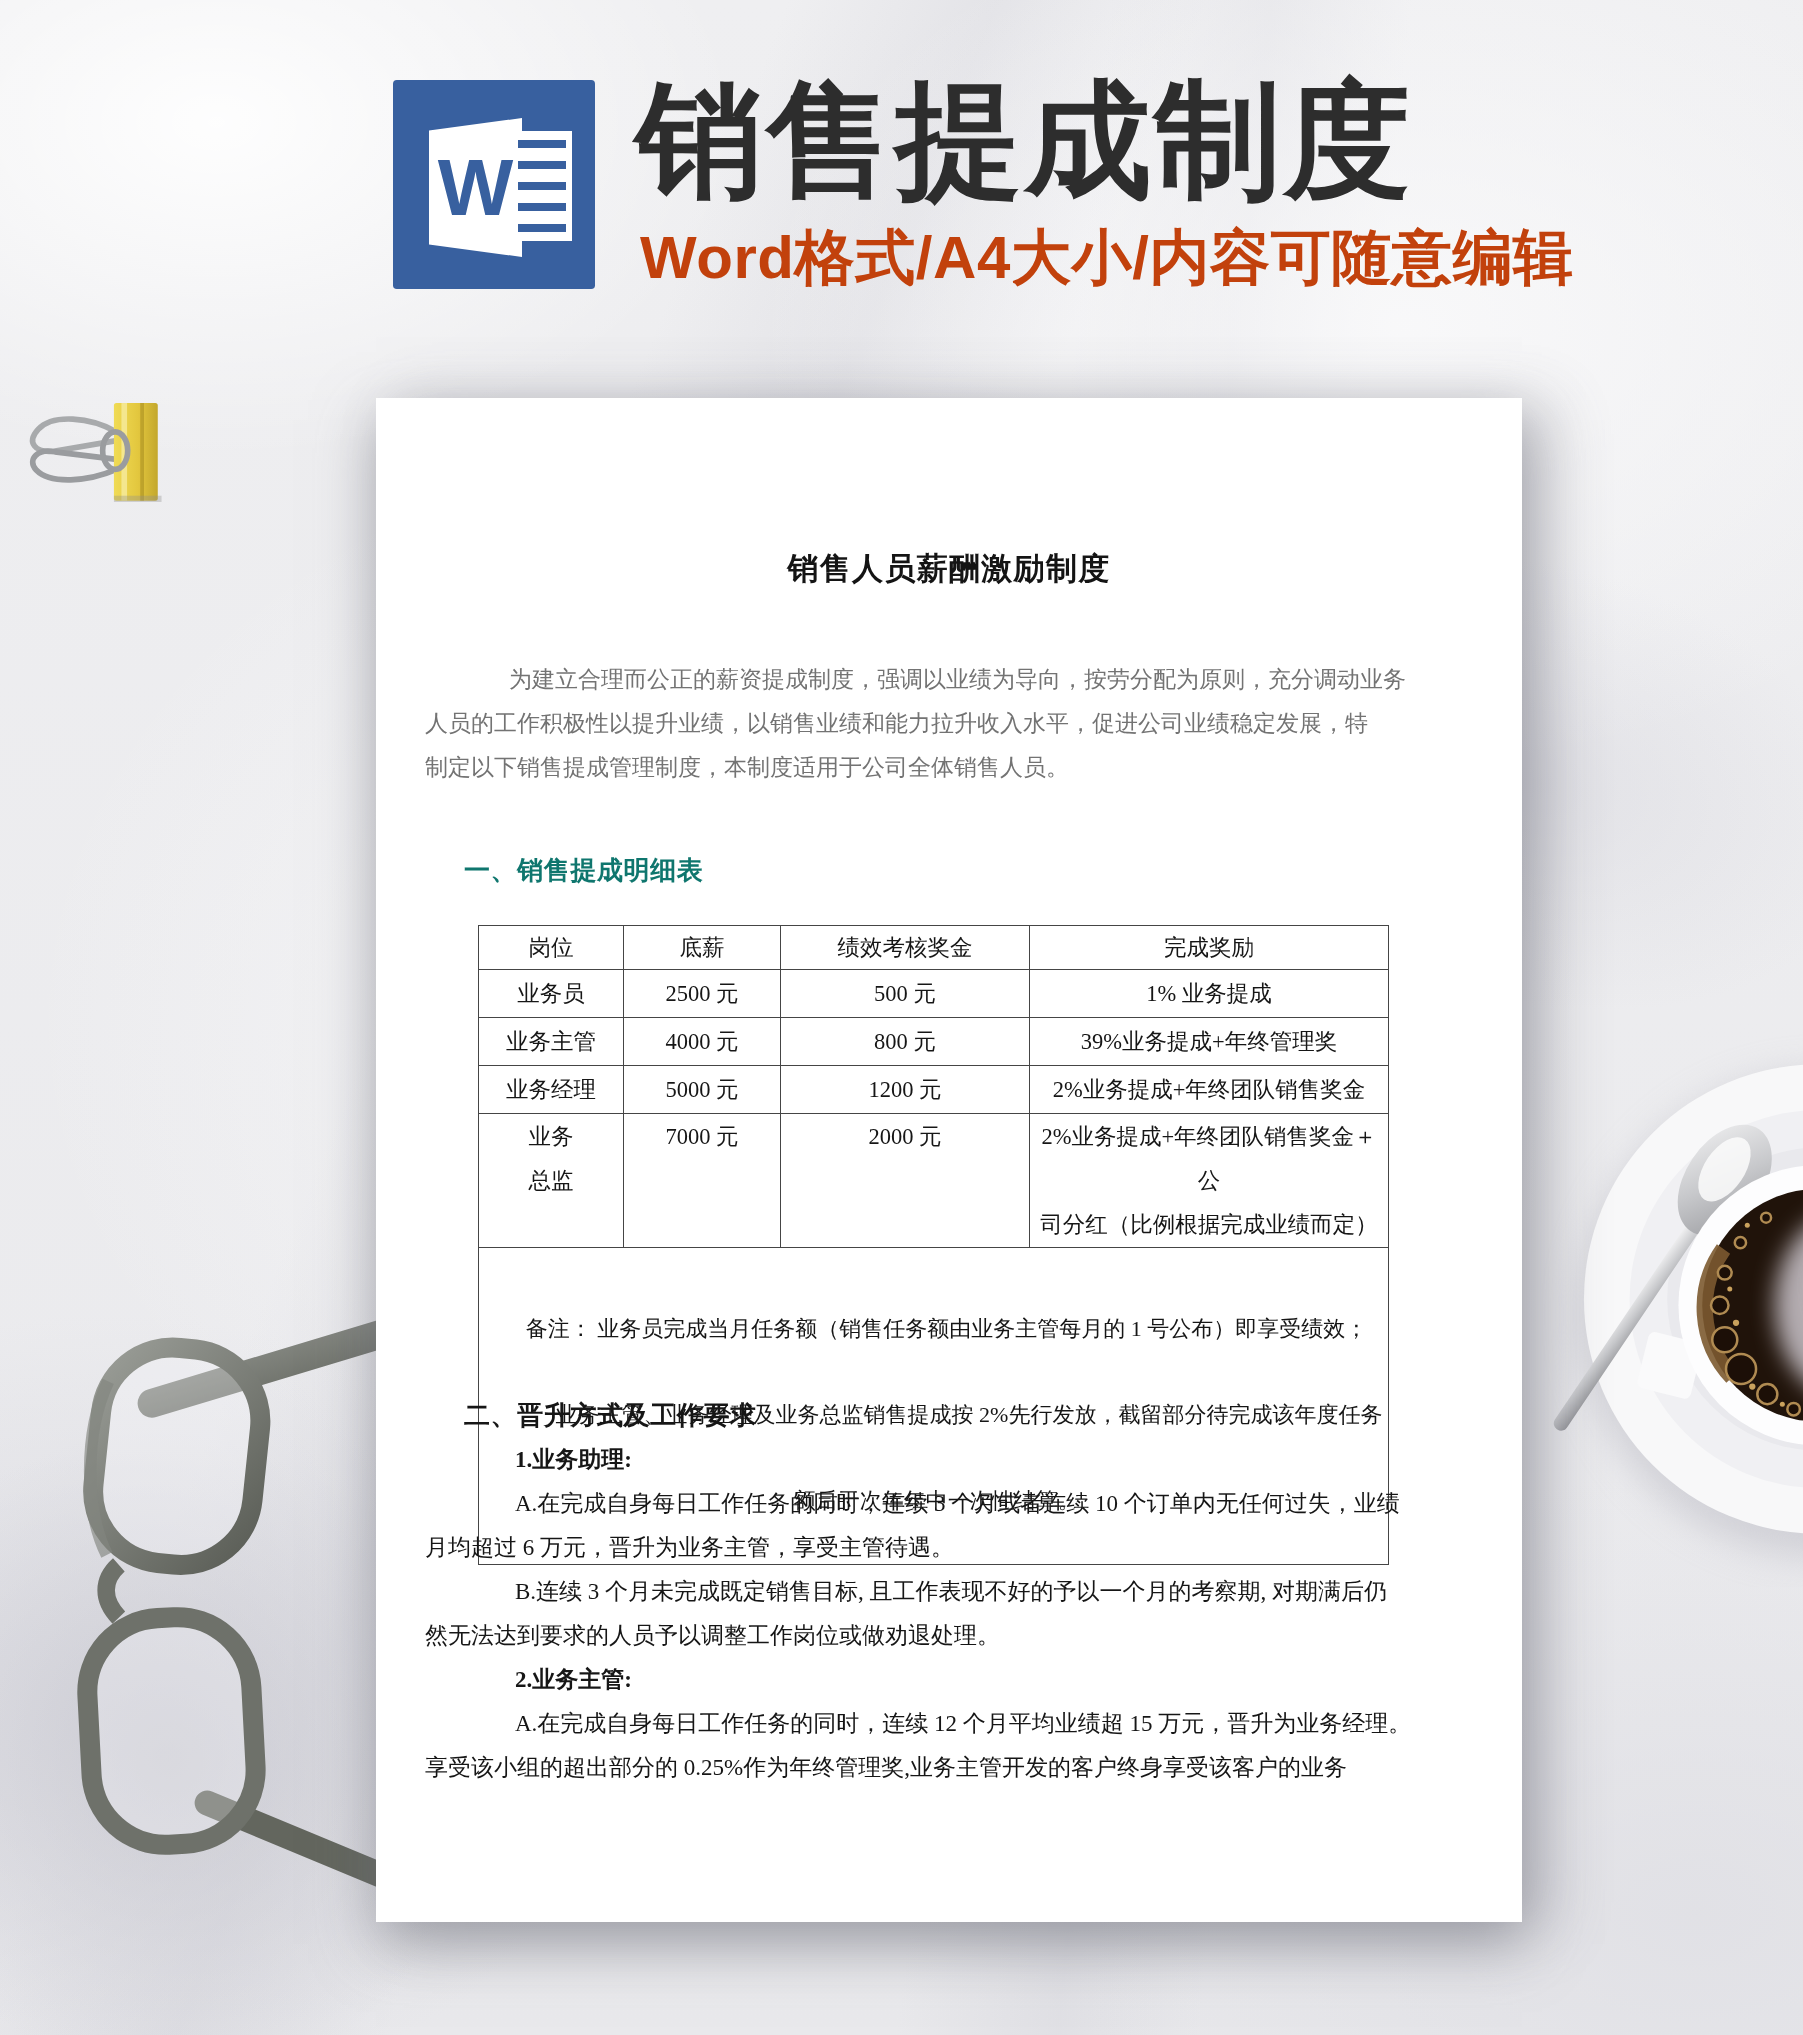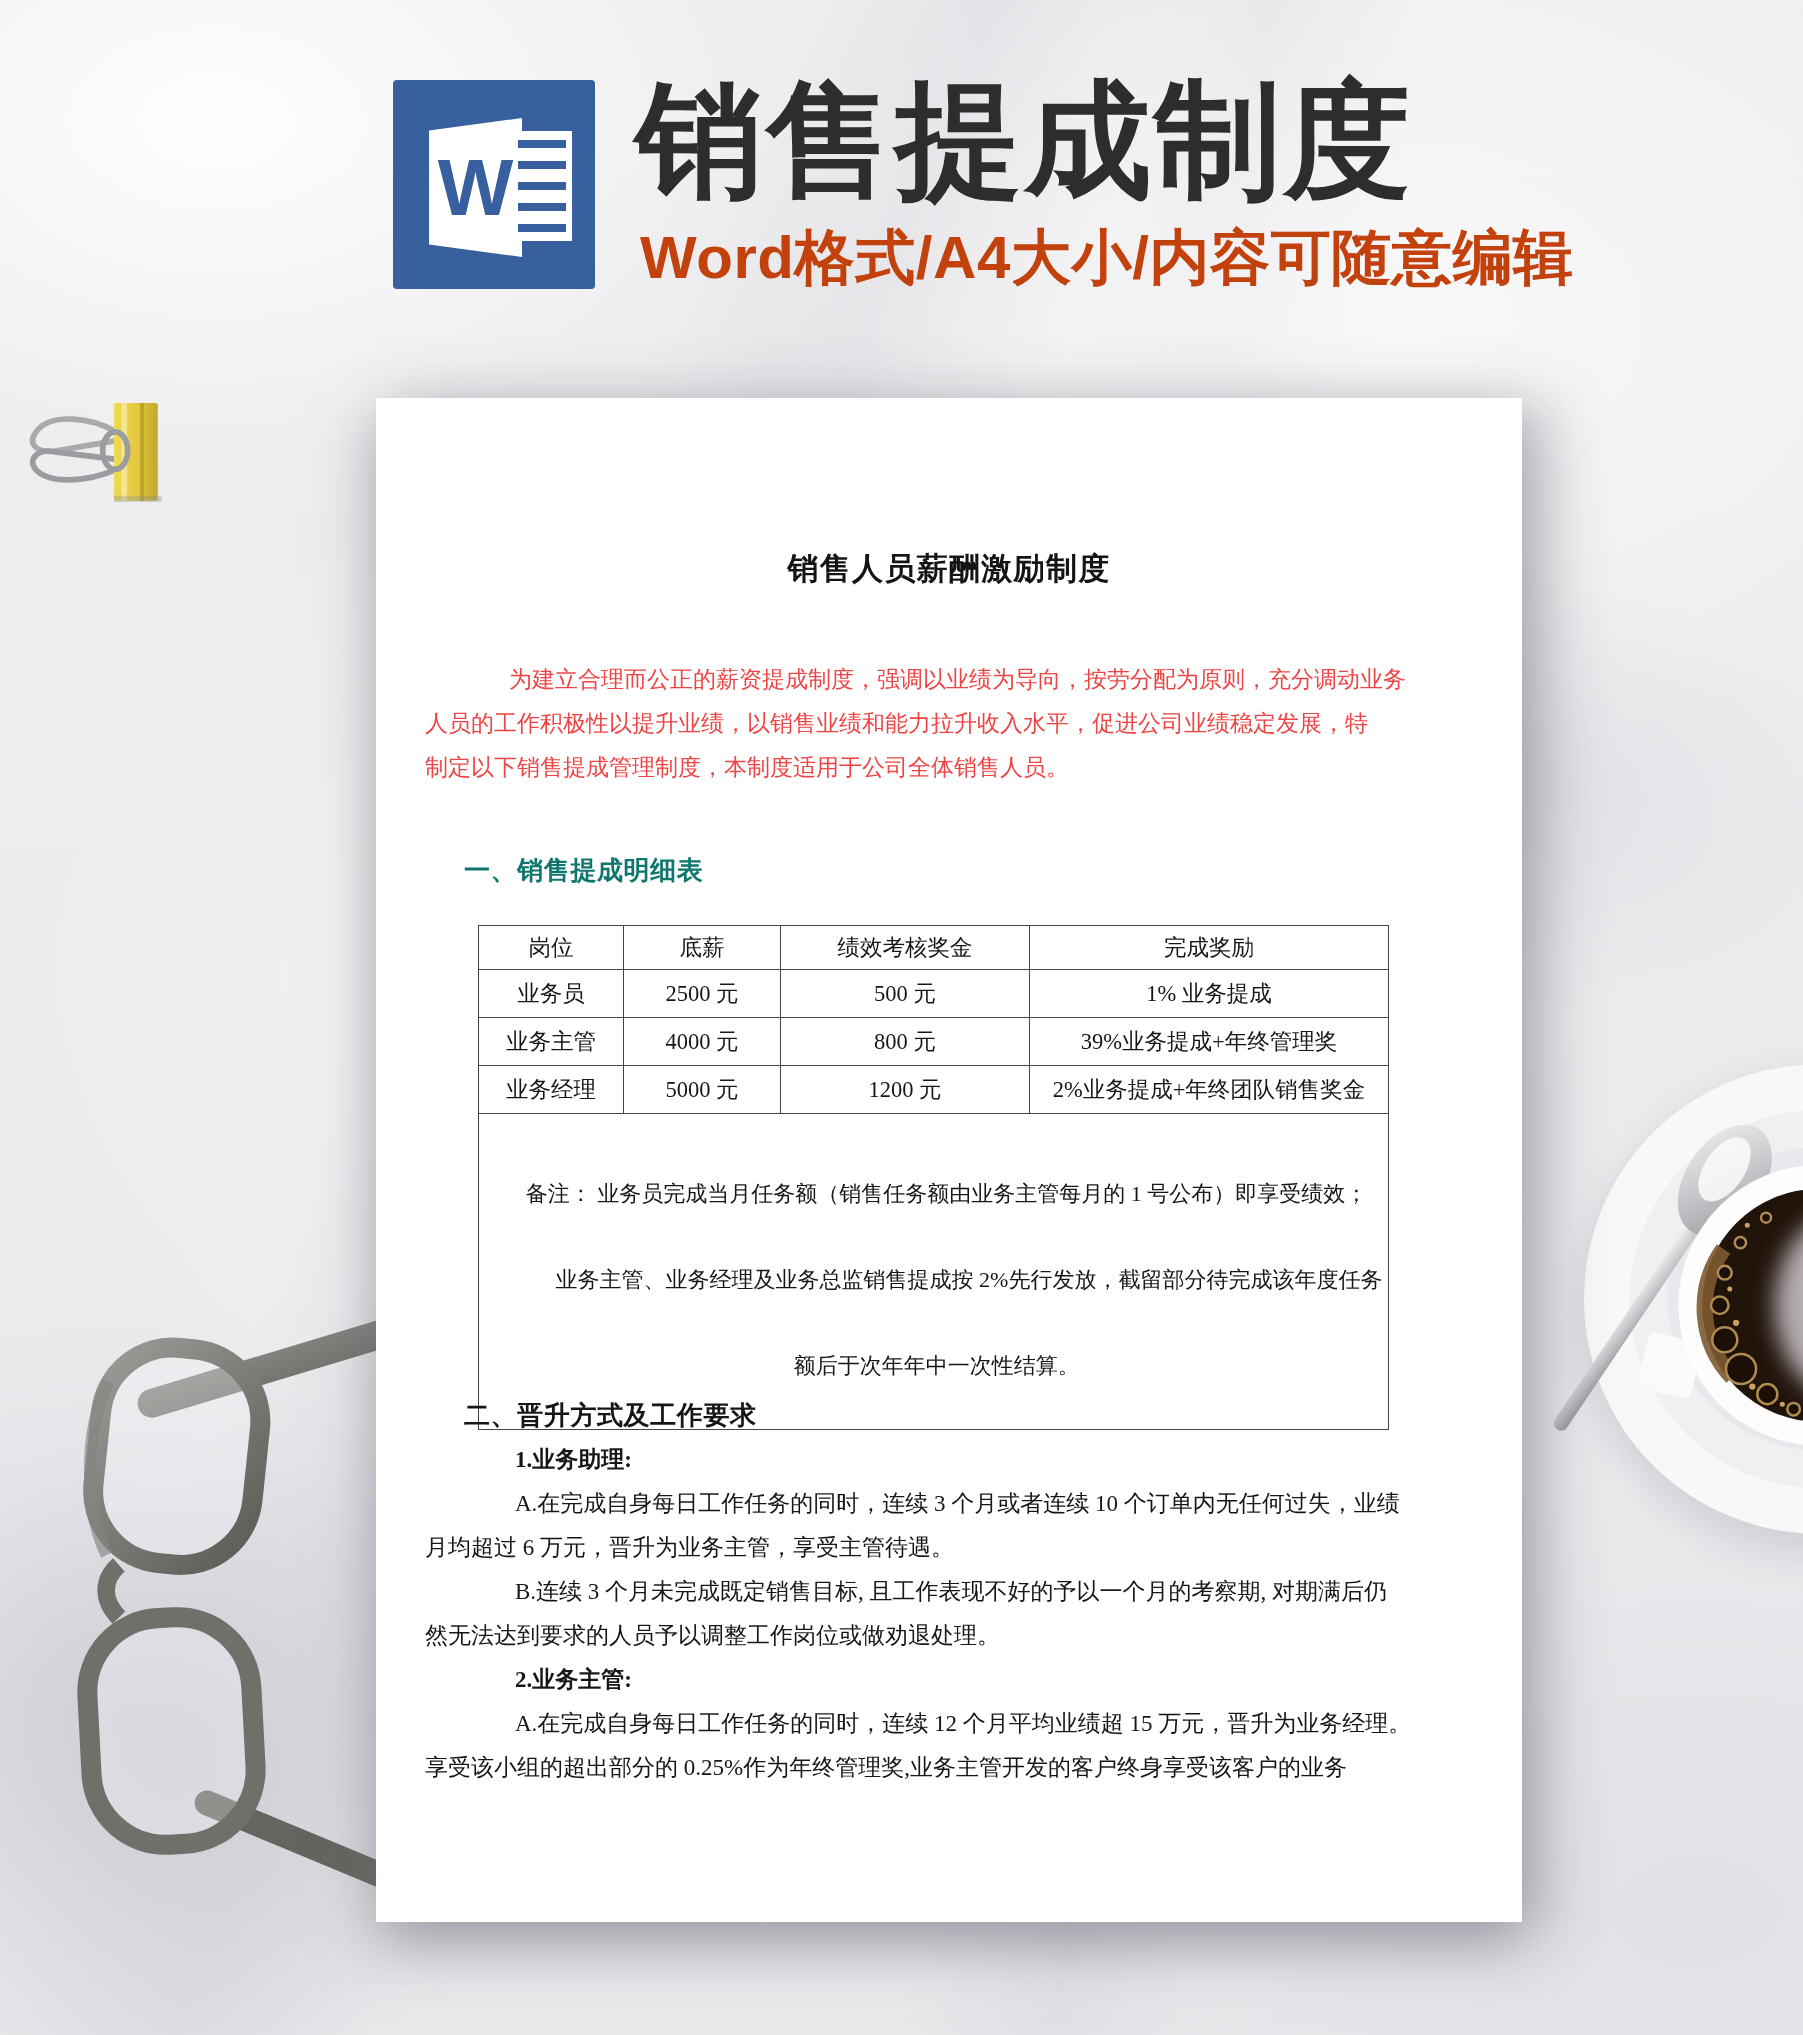--- a/index.html
+++ b/index.html
@@ -44,21 +44,21 @@
   
   .clip-photo{ position:absolute; left:15.7px; top:393px; }
   .glasses-photo{ position:absolute; left:58px; top:1303px; }
   .coffee-photo{ position:absolute; left:1537px; top:1011px; }
 
   
   .page{ position:absolute; left:376px; top:398px; width:1146px; height:1524px; background:#ffffff;
     box-shadow:0 22px 56px rgba(108,110,120,.5), 28px 7.5px 56px rgba(118,120,132,.3); }
   .doc-title{ position:absolute; left:0; top:150px; width:100%; text-align:center;
     font-size:31px; font-weight:bold; color:#141414; letter-spacing:1.3px; }
-  .intro{ position:absolute; left:49px; top:260px; width:933px; font-size:23px; color:#ef4444; }
+  .intro{ position:absolute; left:49px; top:260px; width:933px; font-size:23px; color:#737373; }
   .line{ height:44px; line-height:44px; white-space:nowrap; }
   .pl-first1{ padding-left:84px; }
   .sec-heading{ position:absolute; left:88px; top:455px; font-size:26px; font-weight:bold;
     color:#0f766e; letter-spacing:0.6px; white-space:nowrap; }
 
   .tbl-wrap{ position:absolute; left:102px; top:527px; }
   table.tbl{ border-collapse:collapse; table-layout:fixed; width:911px;
     font-size:22.5px; color:#161616; }
   .tbl td, .tbl th{ border:1.9px solid #454545; text-align:center; vertical-align:middle;
     font-weight:normal; white-space:pre-line; line-height:41px; padding:0 5px; }
@@ -211,20 +211,28 @@
         <td>4000 元</td>
         <td>800 元</td>
         <td>39%业务提成+年终管理奖</td>
       </tr>
       <tr class="r3">
         <td>业务经理</td>
         <td>5000 元</td>
         <td>1200 元</td>
         <td>2%业务提成+年终团队销售奖金</td>
       </tr>
+      <tr class="r4">
+        <td>业务
+总监</td>
+        <td>7000 元</td>
+        <td>2000 元</td>
+        <td>2%业务提成+年终团队销售奖金＋公
+司分红（比例根据完成业绩而定）</td>
+      </tr>
       <tr>
         <td class="notes" colspan="4">
           <div class="note-line nl1">备注：  业务员完成当月任务额（销售任务额由业务主管每月的 1 号公布）即享受绩效；</div>
           <div class="note-line nl2">业务主管、业务经理及业务总监销售提成按 2%先行发放，截留部分待完成该年度任务</div>
           <div class="note-line nl3">额后于次年年中一次性结算。</div>
         </td>
       </tr>
     </tbody>
       </table>
   </div>

